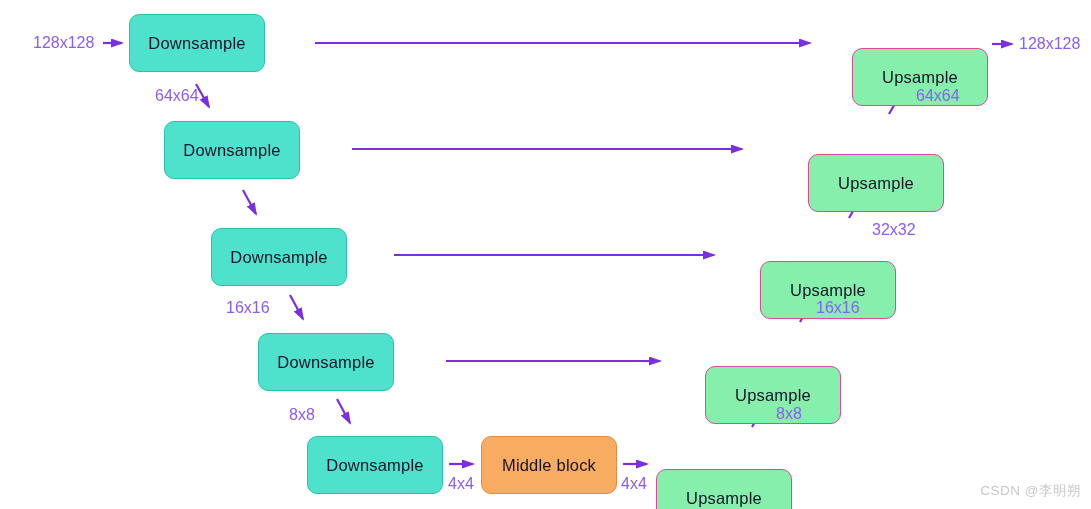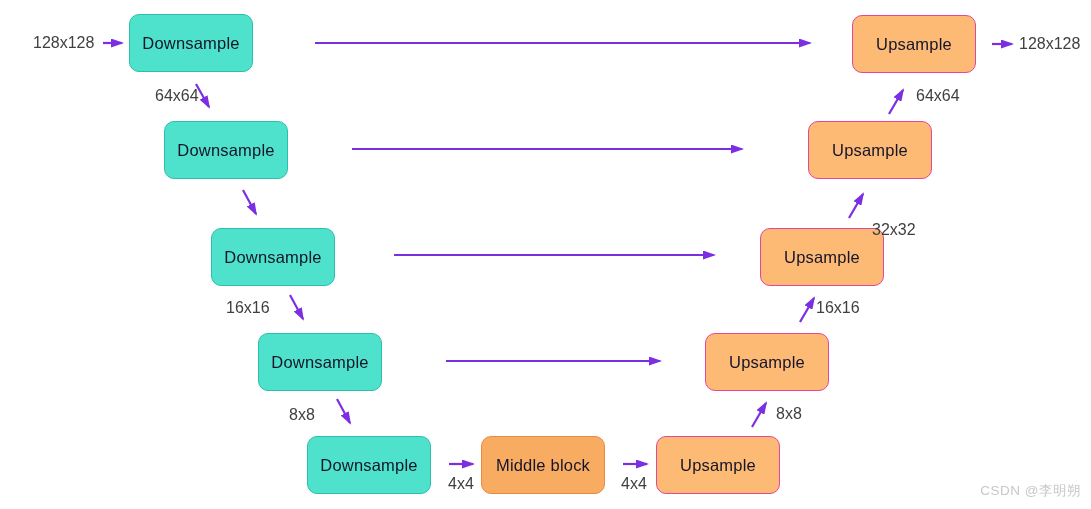--- a/index.html
+++ b/index.html
@@ -5,35 +5,35 @@
   html,body{margin:0;padding:0;background:#ffffff;}
   body{font-family:"Liberation Sans","DejaVu Sans",sans-serif;}
   .canvas{
     position:relative;
     width:1091px;height:509px;
     background:#ffffff;
     overflow:hidden;
   }
   .node{
     position:absolute;
-    width:124px;height:58px;
+    width:136px;height:58px;
     box-sizing:border-box;
     border-radius:10px;
     display:flex;align-items:center;justify-content:center;
     font-size:16.5px;
     color:#15152a;
     letter-spacing:.2px;
   }
   .node.downsample{background:#4ee2cc;border:1.5px solid #2dbfae;}
   .node.middle{background:#f8ac62;border:1.5px solid #e98a3e;}
-  .node.upsample{background:#fdba74;border:1.5px solid #e2479a;}
+  .node.upsample{background:#86efac;border:1.5px solid #e2479a;margin-top:33px;}
   .size-label{
     position:absolute;
     font-size:16px;
-    color:#404040;
+    color:#8b5cf6;
     white-space:nowrap;
   }
   svg.arrows{position:absolute;left:0;top:0;width:1091px;height:509px;pointer-events:none;}
   svg.arrows line{stroke:#7b2fe0;stroke-width:2.2;}
   .watermark{
     position:absolute;
     right:10px;bottom:9px;
     font-size:13.5px;
     color:#c8c8c8;
     letter-spacing:.5px;

